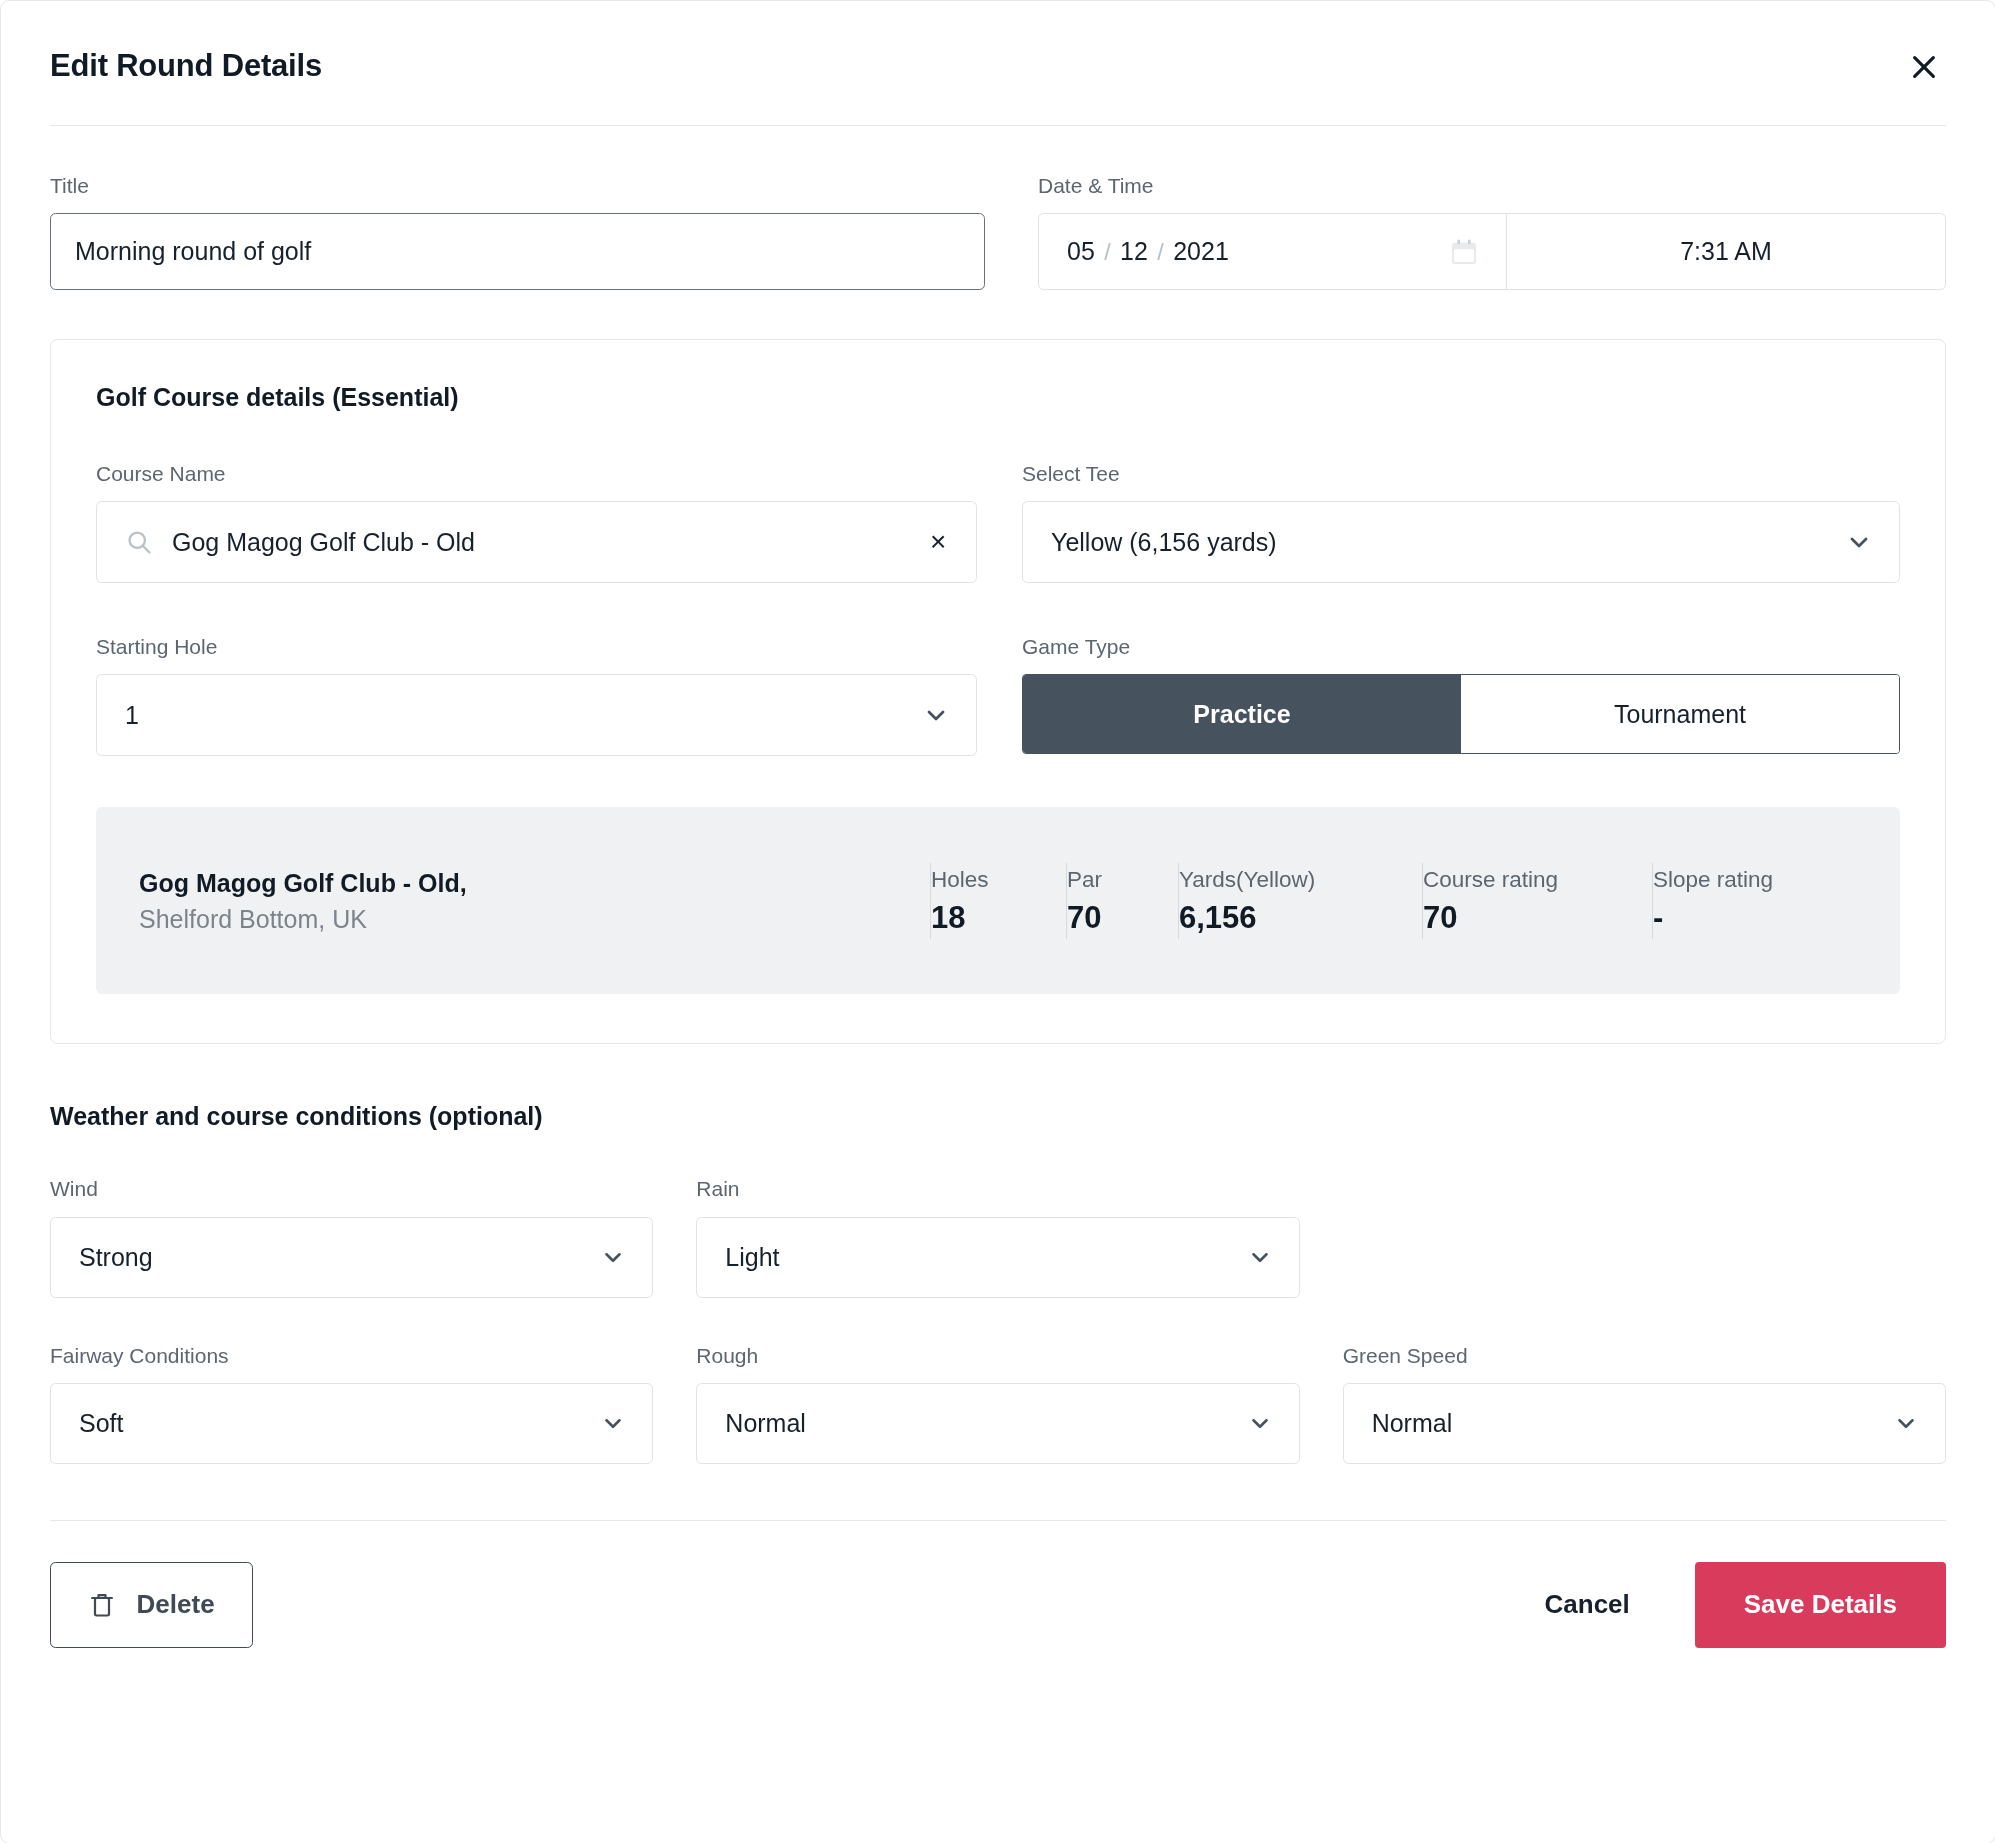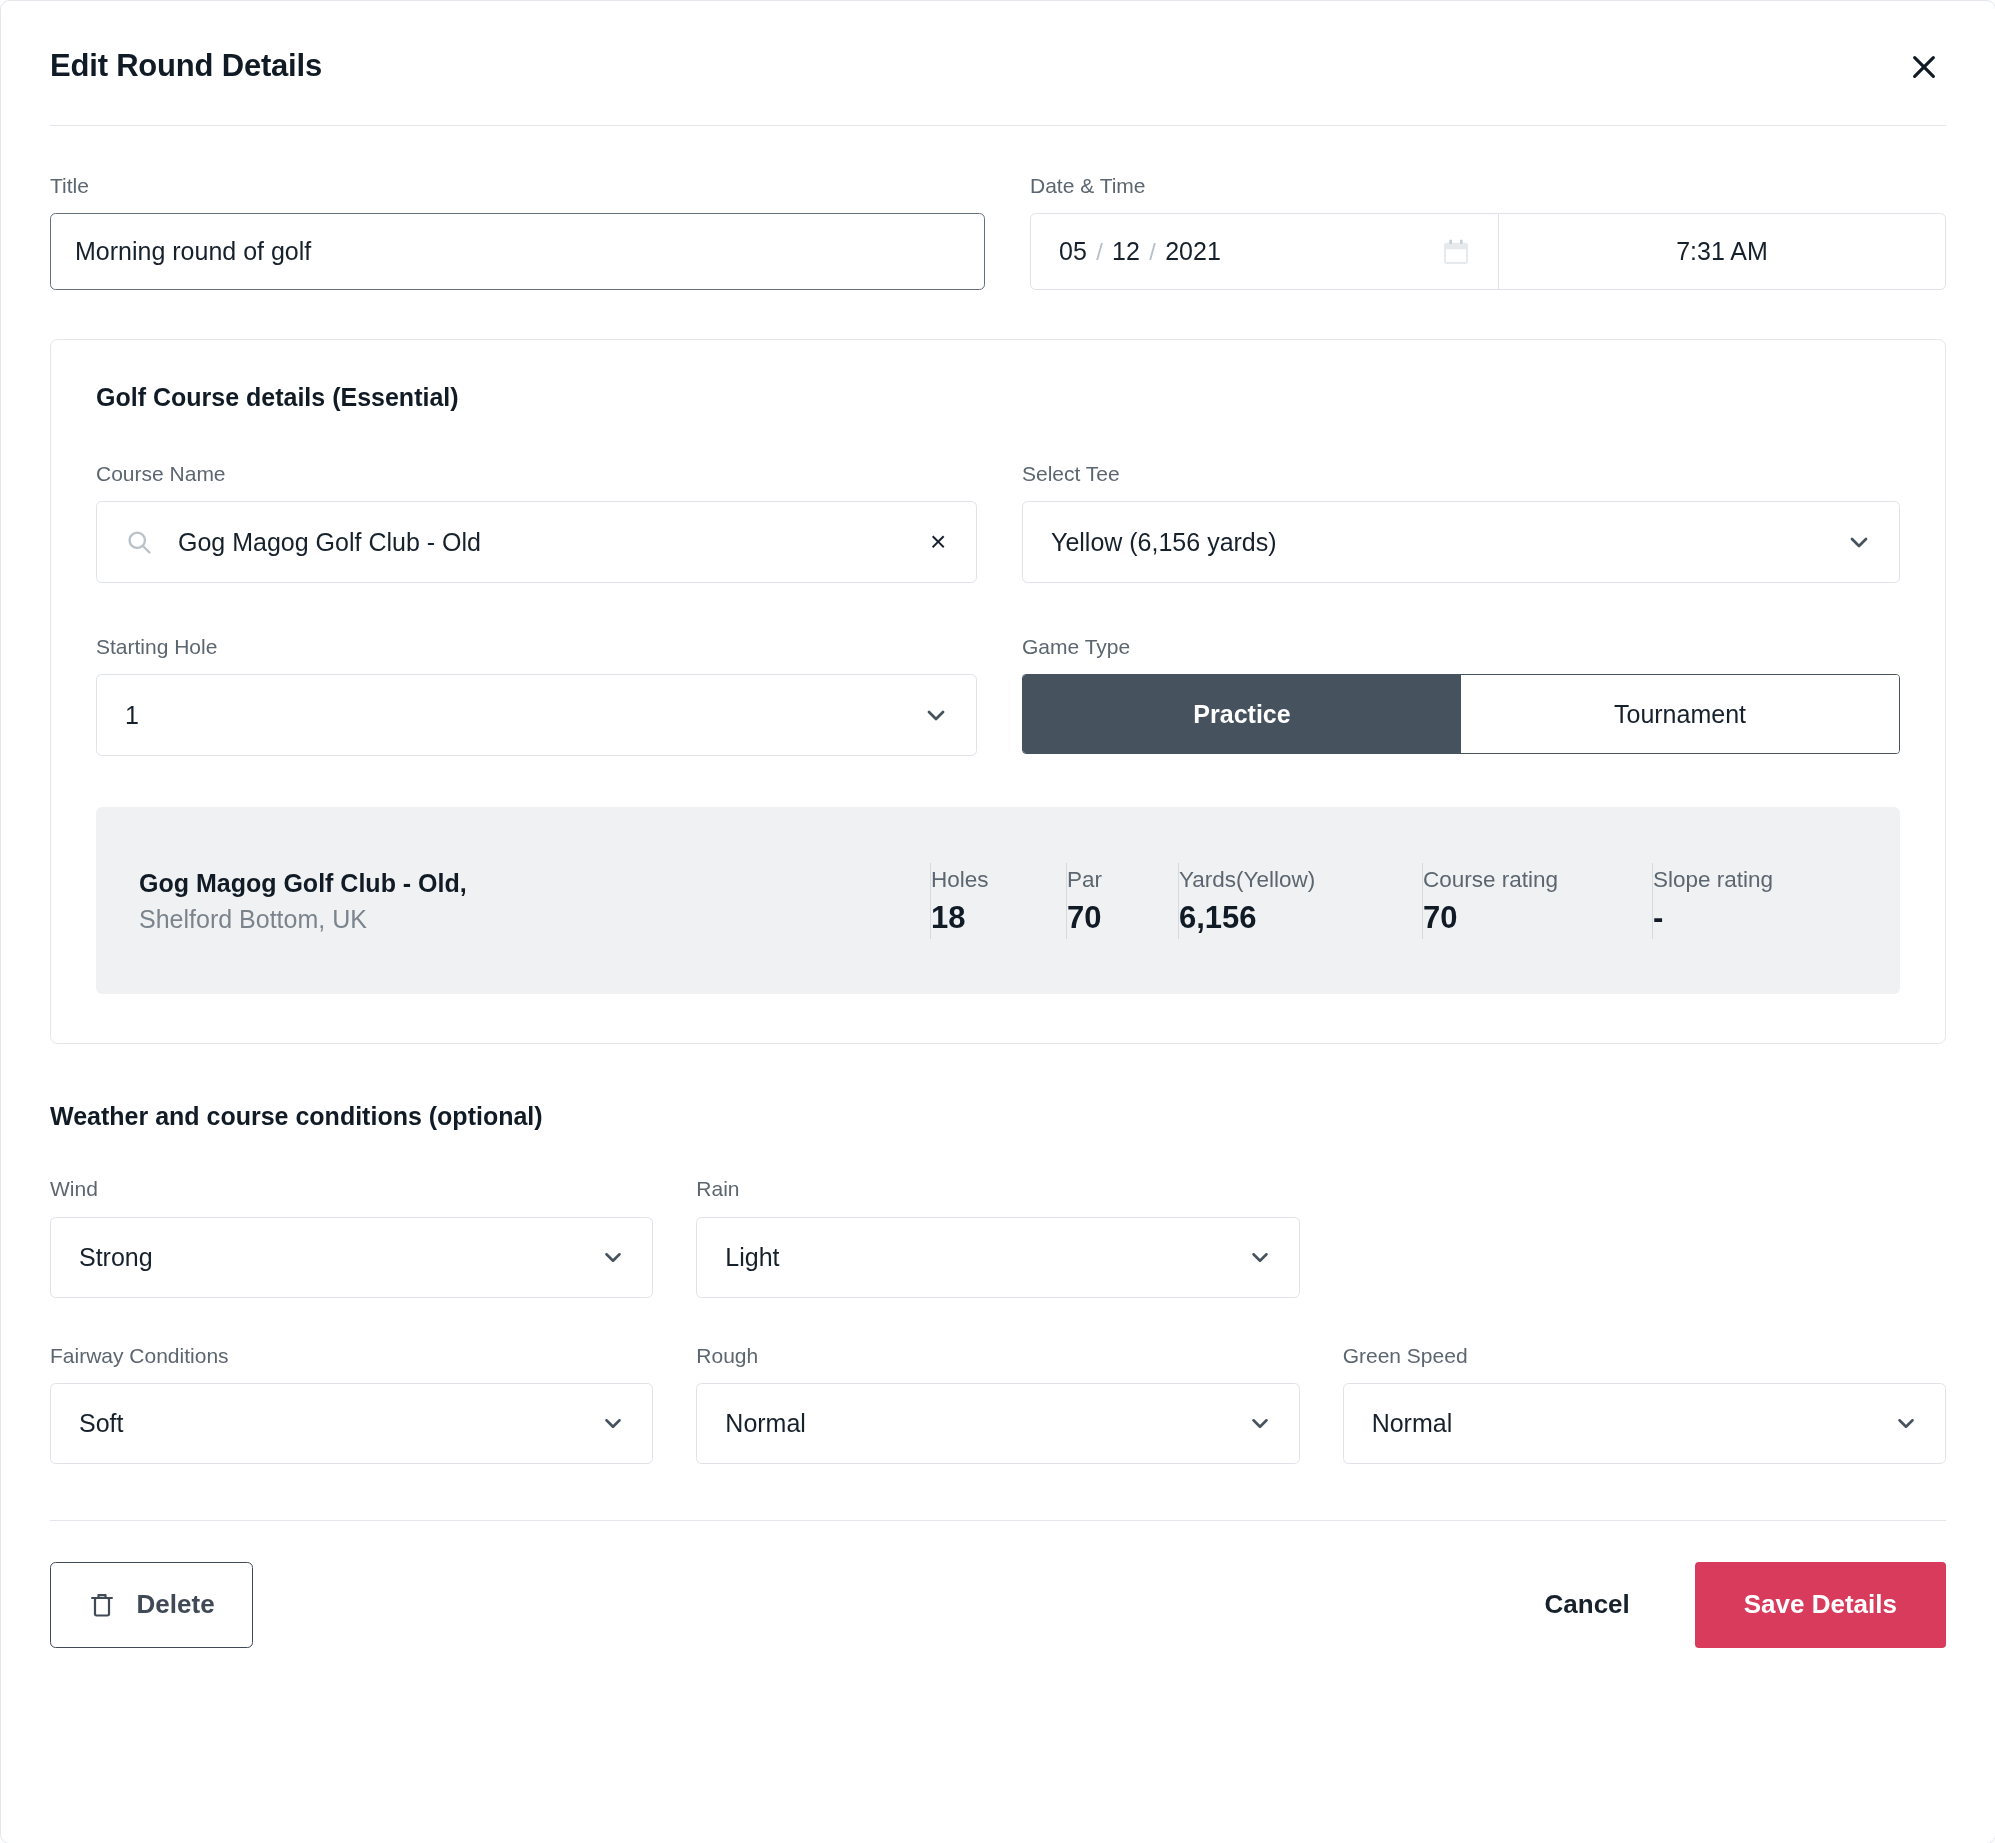--- a/index.html
+++ b/index.html
@@ -73,21 +73,21 @@
   }
   .input-box.strong-border { border: 0.9px solid #66707a; }
 
   
   .row-top {
     display: flex;
     gap: 45px;
     padding: 47px 49px 0 49px;
   }
   .col-title { width: 935px; }
-  .col-date  { flex: 1; }
+  .col-date  { flex: 1; margin-left: 8px; }
 
   .datetime-wrap {
     display: flex;
     height: 77px;
     border: 0.9px solid #dfe3e8;
     border-radius: 5.6px;
     overflow: hidden;
     background: #fff;
   }
   .date-part {
@@ -131,21 +131,21 @@
   .cc-left  { width: 881px; }
   .cc-right { flex: 1; }
 
   .search-box {
     height: 82px;
     border: 0.9px solid #dfe3e8;
     border-radius: 5.6px;
     display: flex;
     align-items: center;
     padding: 0 24px 0 28px;
-    gap: 25px;
+    gap: 19px;
     background: #fff;
   }
   .search-box .s-icon { color: #b9c1c9; display:flex; }
   .search-box .s-val  { flex: 1; font-size: 25px; color: #16212c; }
   .search-box .s-clear{
     font-size: 28px; color: #16212c; cursor: pointer;
     line-height: 1; padding: 3.7px 5.6px;
   }
 
   .select-box {

